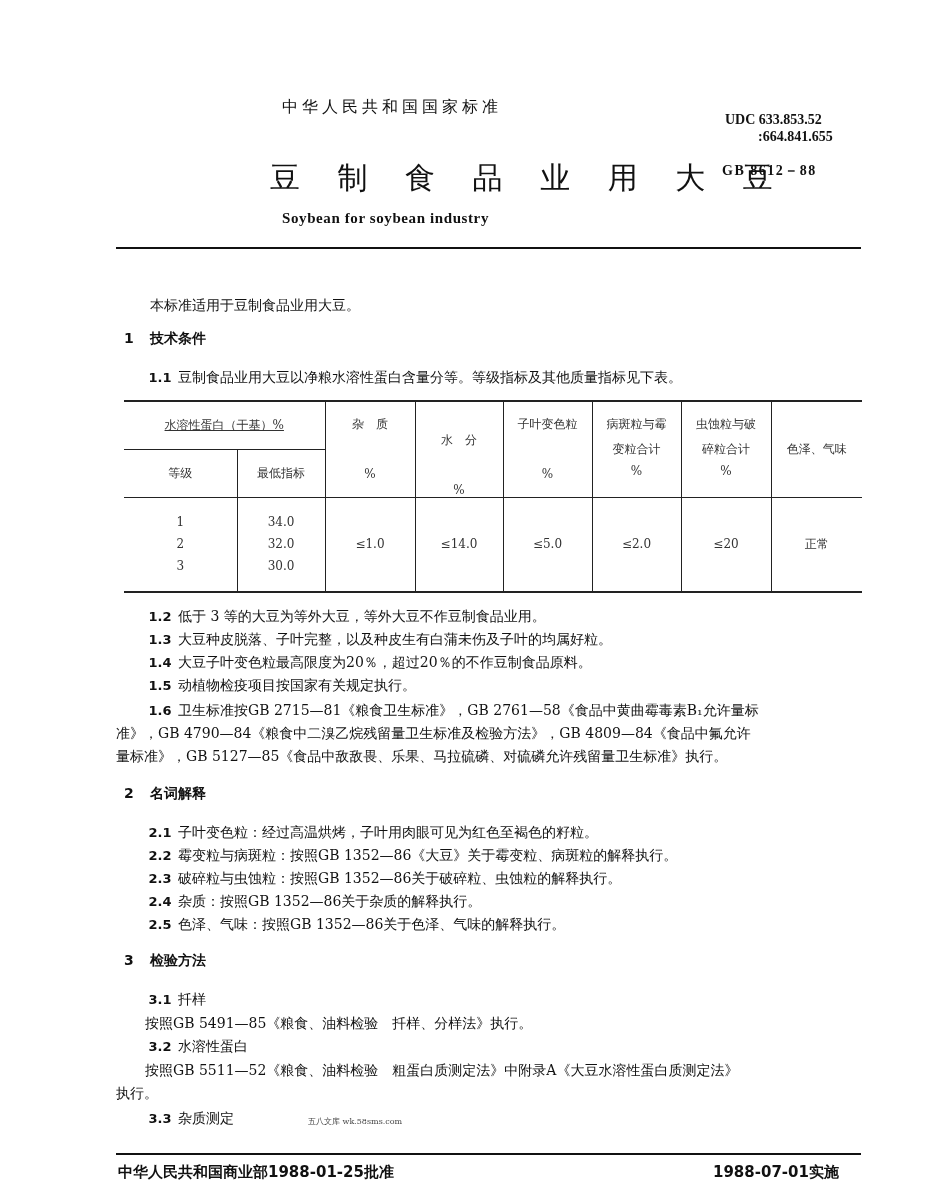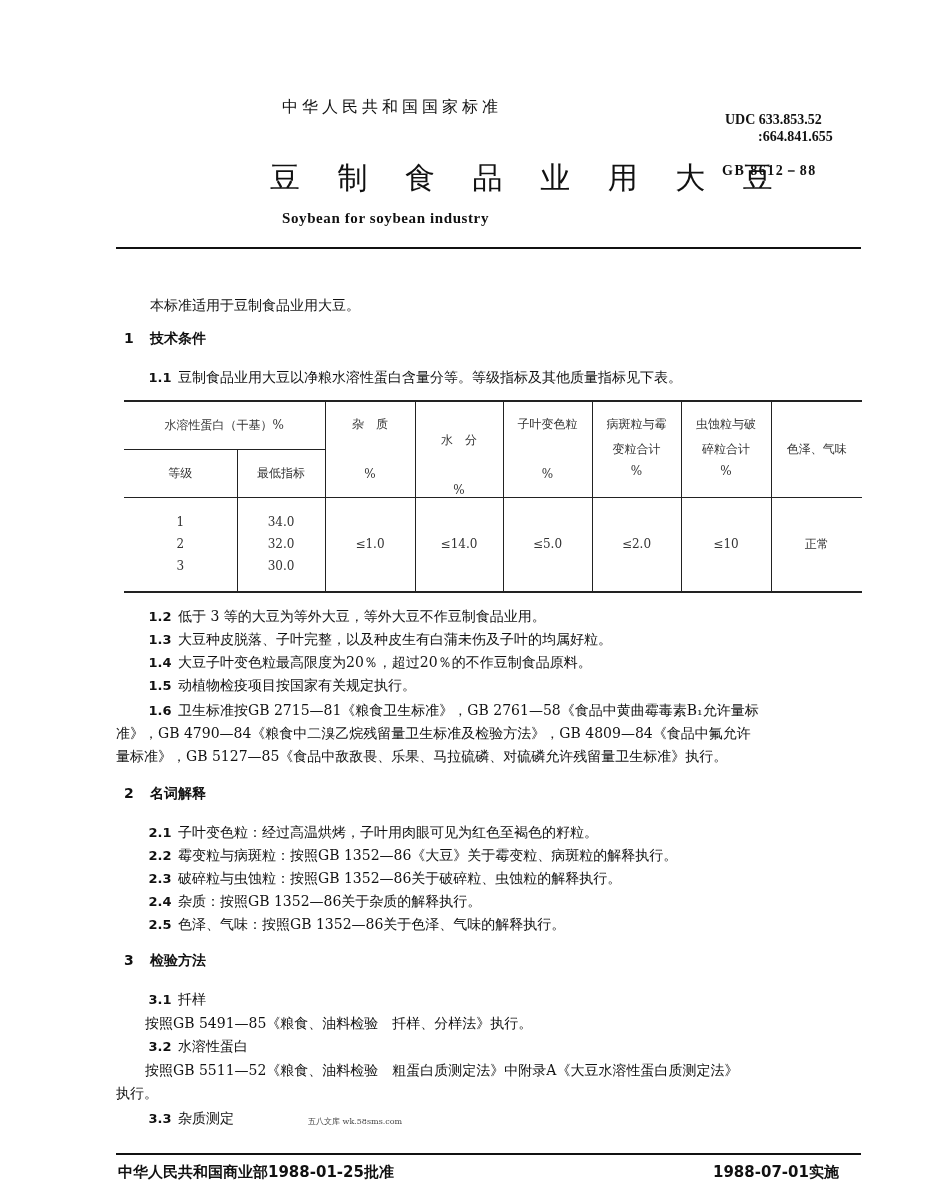--- a/index.html
+++ b/index.html
@@ -31,21 +31,21 @@
     border-collapse: collapse; font-size: 12px; color: #333;
   }
   table.grade td {
     border-left: 1px solid #222; border-right: 1px solid #222;
     text-align: center; vertical-align: middle; padding: 0;
   }
   table.grade tr.top td { border-top: 2px solid #222; }
   table.grade tr.last td { border-bottom: 2px solid #222; }
   table.grade td.first { border-left: none; }
   table.grade td.lastc { border-right: none; }
-  .hline { border-bottom: 1px solid #222 !important; }
+  .hline { border-bottom: 1px solid #222 !important; text-decoration: underline; }
 
   .footer-left { left: 118px; top: 1163px; font-size: 15px; font-weight: bold; font-family: "DejaVu Sans", sans-serif; }
   .footer-right { left: 713px; top: 1163px; font-size: 15px; font-weight: bold; font-family: "DejaVu Sans", sans-serif; }
   .watermark { left: 308px; top: 1116px; font-size: 8px; color: #444; }
 </style>
 </head>
 <body>
 
 <div class="abs std-title">中华人民共和国国家标准</div>
 <div class="abs doc-title">豆 制 食 品 业 用 大 豆</div>
@@ -116,21 +116,21 @@
     </td>
     <td style="border-top:1px solid #222; line-height:22px;">
       <div>34.0</div>
       <div>32.0</div>
       <div>30.0</div>
     </td>
     <td style="border-top:1px solid #222;">≤1.0</td>
     <td style="border-top:1px solid #222;">≤14.0</td>
     <td style="border-top:1px solid #222;">≤5.0</td>
     <td style="border-top:1px solid #222;">≤2.0</td>
-    <td style="border-top:1px solid #222;">≤10</td>
+    <td style="border-top:1px solid #222;">≤20</td>
     <td class="lastc" style="border-top:1px solid #222;">正常</td>
   </tr>
 </tbody>
   </table>
 
 <div class="abs para item" style="left:142px; top:603px;">
   <span class="n">1.2</span><span>低于 3 等的大豆为等外大豆，等外大豆不作豆制食品业用。</span>
 </div>
 <div class="abs para item" style="left:142px; top:626px;">
   <span class="n">1.3</span><span>大豆种皮脱落、子叶完整，以及种皮生有白蒲未伤及子叶的均属好粒。</span>

